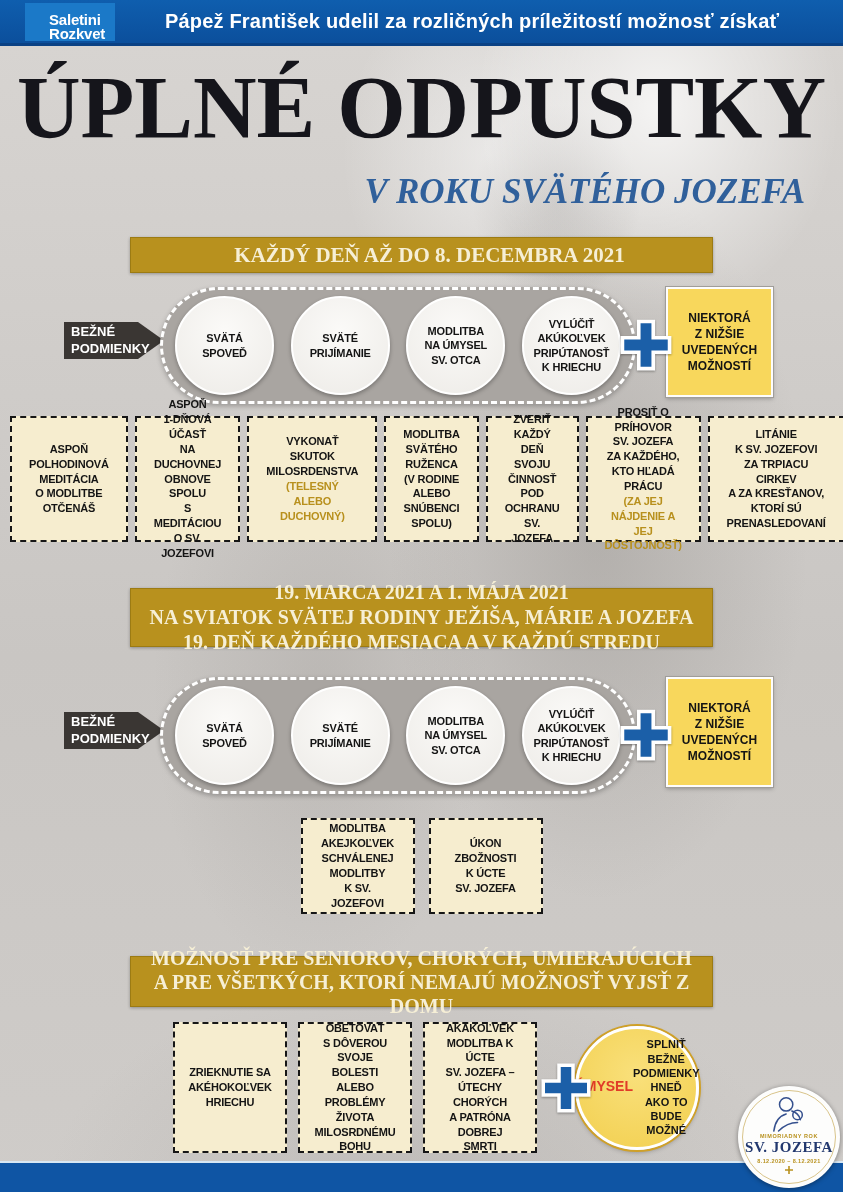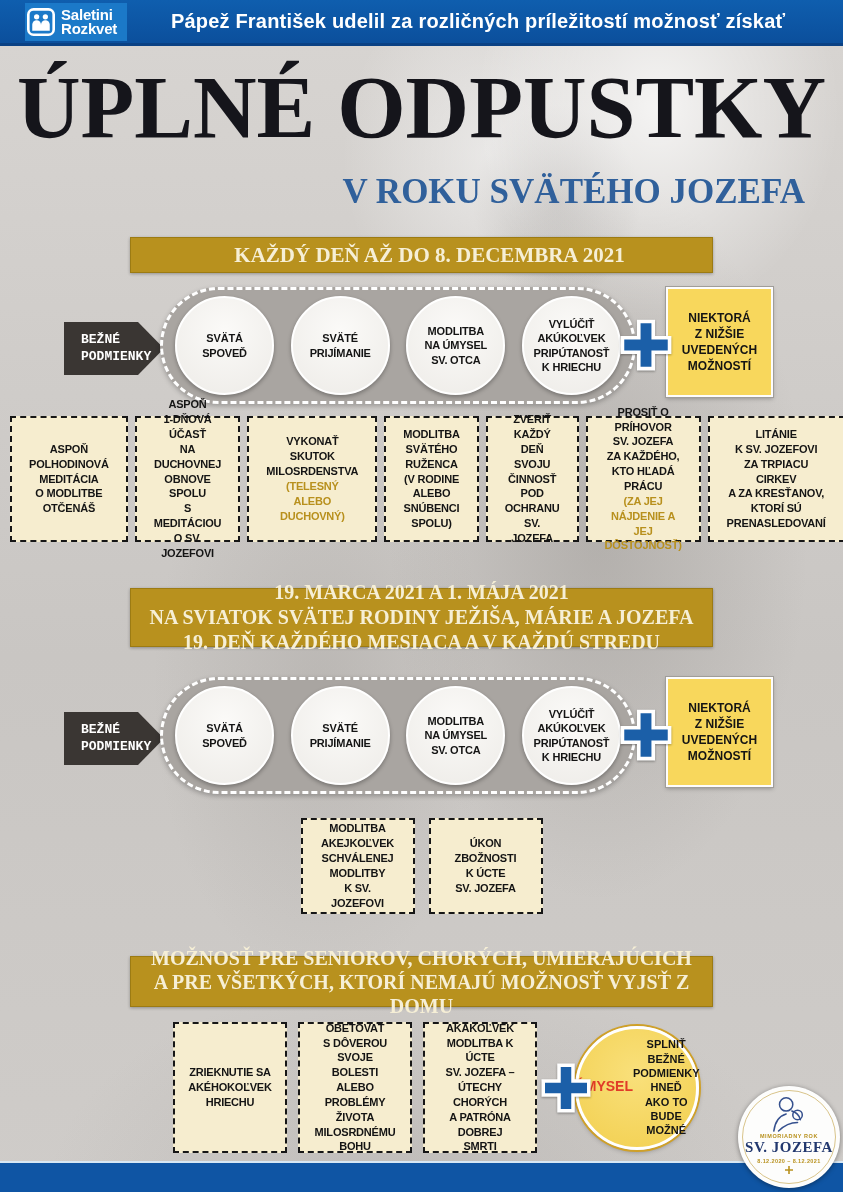--- a/index.html
+++ b/index.html
@@ -13,47 +13,47 @@
       radial-gradient(300px 520px at 71% 45%, rgba(110,105,100,.26), rgba(110,105,100,0) 70%),
       radial-gradient(240px 420px at 38% 58%, rgba(130,125,120,.20), rgba(130,125,120,0) 70%),
       radial-gradient(520px 300px at 50% 100%, rgba(150,146,142,.28), rgba(150,146,142,0) 72%),
       linear-gradient(180deg,#d8d5d2,#c9c6c3 55%,#cfccc9);
   }
   
   .topbar{position:absolute;left:0;top:0;width:843px;height:46px;
     background:linear-gradient(180deg,#0f5eae,#0b4f9c);
     border-bottom:3px solid #0a4184;display:flex;align-items:center;box-sizing:border-box;}
   .brand{display:flex;align-items:center;gap:6px;margin-left:25px;background:#1b79c8;
-    padding:4px 10px 4px 2px;height:38px;box-sizing:border-box;}
+    padding:4px 10px 4px 24px;height:38px;box-sizing:border-box;flex-direction:column;}
   .brand svg{width:28px;height:28px;display:block;}
   .brand-text{display:flex;flex-direction:column;color:#fff;font-weight:bold;
     font-size:15px;line-height:14px;letter-spacing:-.2px;}
   .tagline{flex:1;text-align:center;color:#fff;font-weight:bold;font-size:20px;
     letter-spacing:.2px;padding-right:14px;}
   
   .title{position:absolute;top:62px;left:0;width:100%;margin:0;text-align:center;
     font-family:"Liberation Serif",serif;font-weight:bold;font-size:88px;line-height:1.05;
     color:#15151b;letter-spacing:0;}
   .subtitle{position:absolute;top:172px;right:38px;margin:0;text-align:center;
-    font-family:"Liberation Serif",serif;font-weight:bold;font-size:35px;color:#30609b;}
+    font-family:"Liberation Serif",serif;font-weight:bold;font-size:35px;color:#30609b;font-style:italic;}
   
   .banner{position:absolute;left:130px;width:583px;background:#b8911e;color:#f6efd6;
     font-family:"Liberation Serif",serif;font-weight:bold;text-align:center;
     white-space:pre-line;border:1px solid #9c7b13;box-shadow:0 1px 3px rgba(0,0,0,.3);
     box-sizing:border-box;display:flex;align-items:center;justify-content:center;}
   .banner1{top:237px;height:36px;font-size:21px;padding-left:16px;}
   .banner2{top:588px;height:59px;font-size:20px;line-height:25px;}
   .banner3{top:956px;height:51px;font-size:20px;line-height:24px;}
   
   .flow{position:absolute;left:0;width:843px;height:124px;}
   .flow1{top:283px;}  .flow2{top:673px;}
-  .arrow{position:absolute;left:64px;top:39px;width:100px;height:53px;background:#3a3633;
+  .arrow{position:absolute;left:64px;top:39px;width:100px;height:37px;background:#3a3633;
     clip-path:polygon(0 0,74% 0,100% 50%,74% 100%,0 100%);
     display:flex;align-items:center;color:#fff;font-weight:bold;font-size:13px;
-    line-height:1.25;padding-left:17px;box-sizing:border-box;white-space:pre-line;font-family:Liberation Mono, monospace;}
+    line-height:1.25;padding-left:7px;box-sizing:border-box;white-space:pre-line;}
   .capsule{position:absolute;left:160px;top:4px;width:476px;height:117px;background:#a9a5a1;
     border:3px dashed #fff;border-radius:62px;box-sizing:border-box;
     display:flex;align-items:center;justify-content:space-between;padding:0 12px;
     box-shadow:0 2px 5px rgba(0,0,0,.25);}
   .circle{width:99px;height:99px;border-radius:50%;
     background:radial-gradient(circle at 50% 35%,#fbfaf8,#edebe7);
     border:2px solid #fff;box-sizing:border-box;box-shadow:0 2px 4px rgba(0,0,0,.3);
     display:flex;align-items:center;justify-content:center;text-align:center;
     font-weight:bold;font-size:11px;line-height:1.3;color:#141414;letter-spacing:-.2px;}
   .circle span{white-space:pre-line;}

